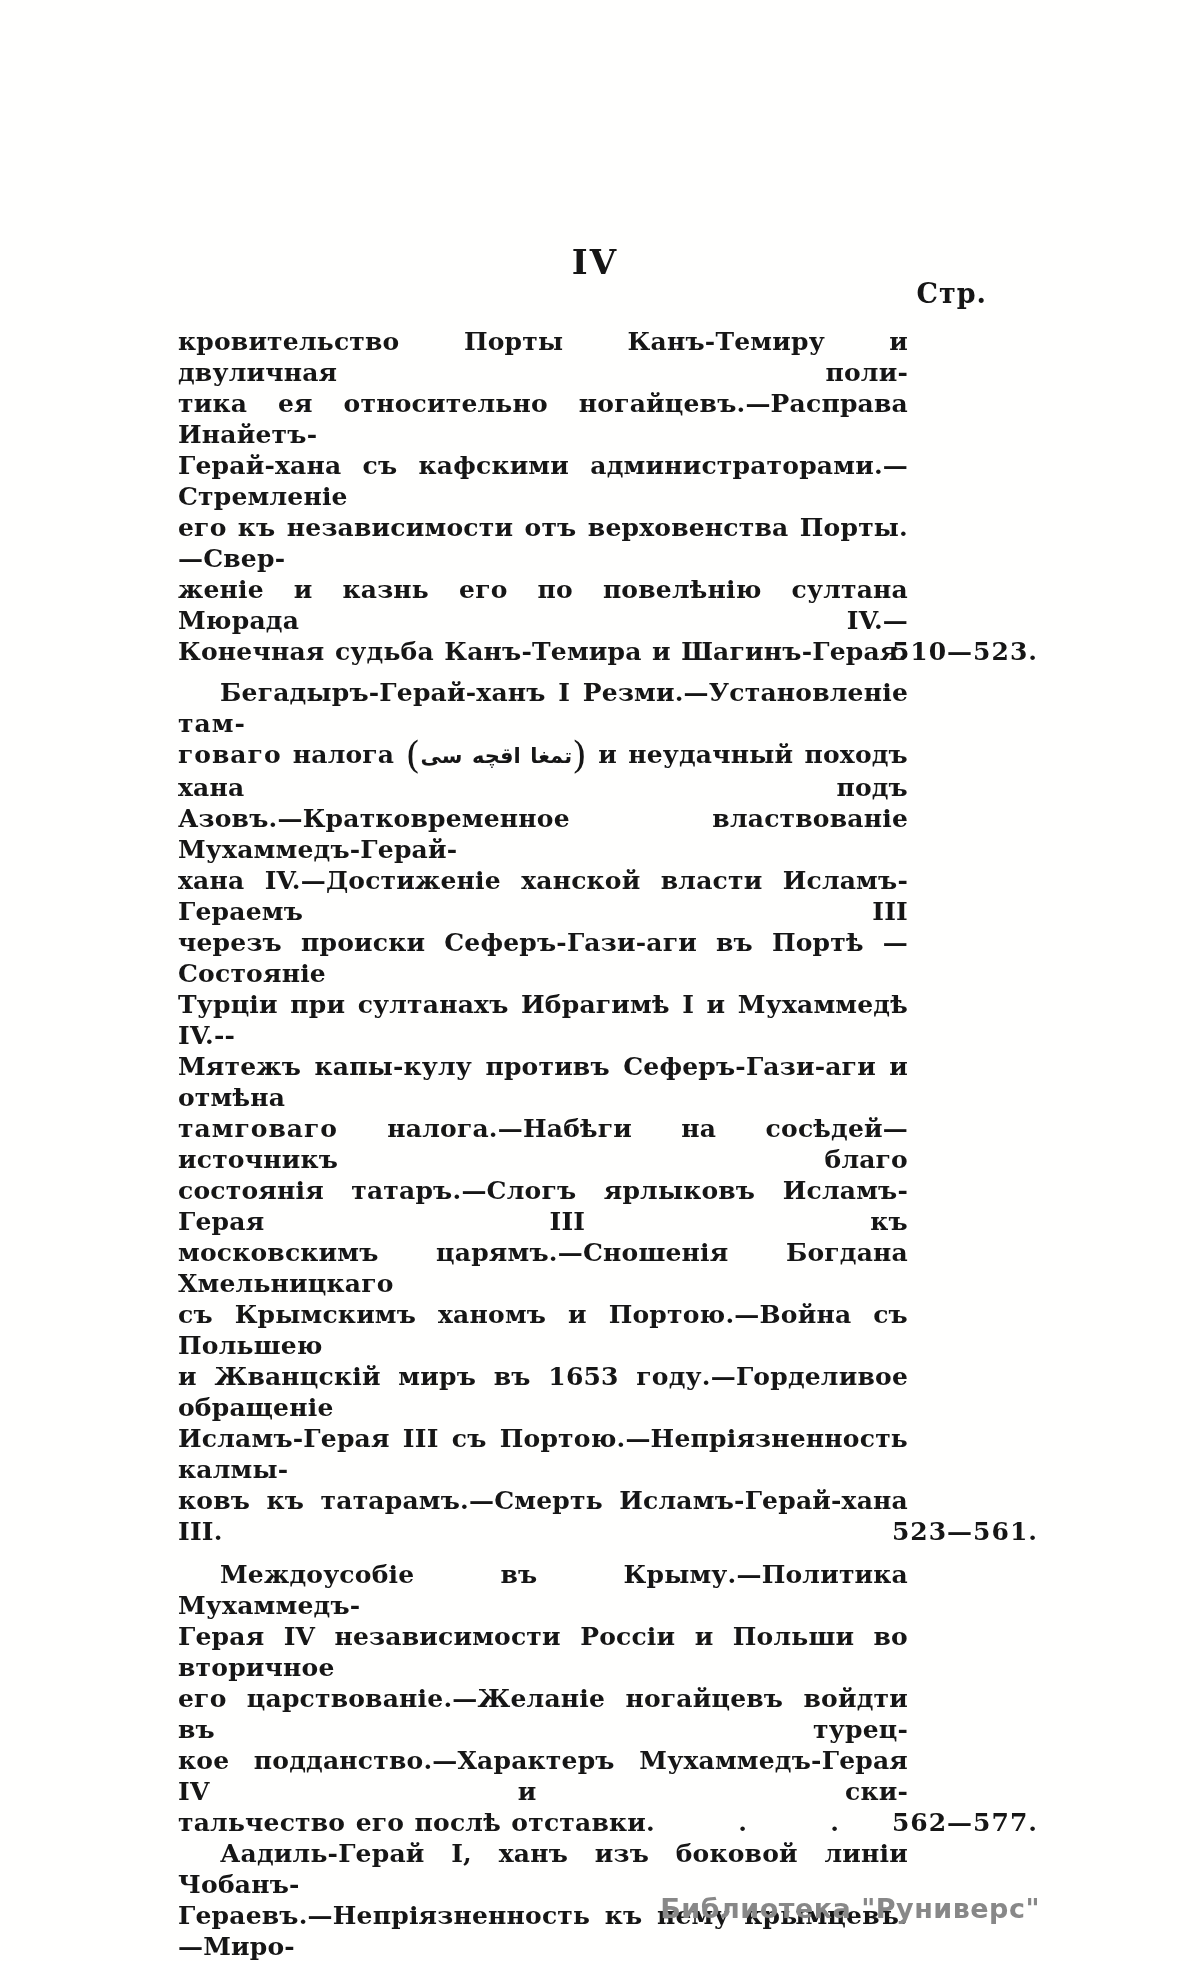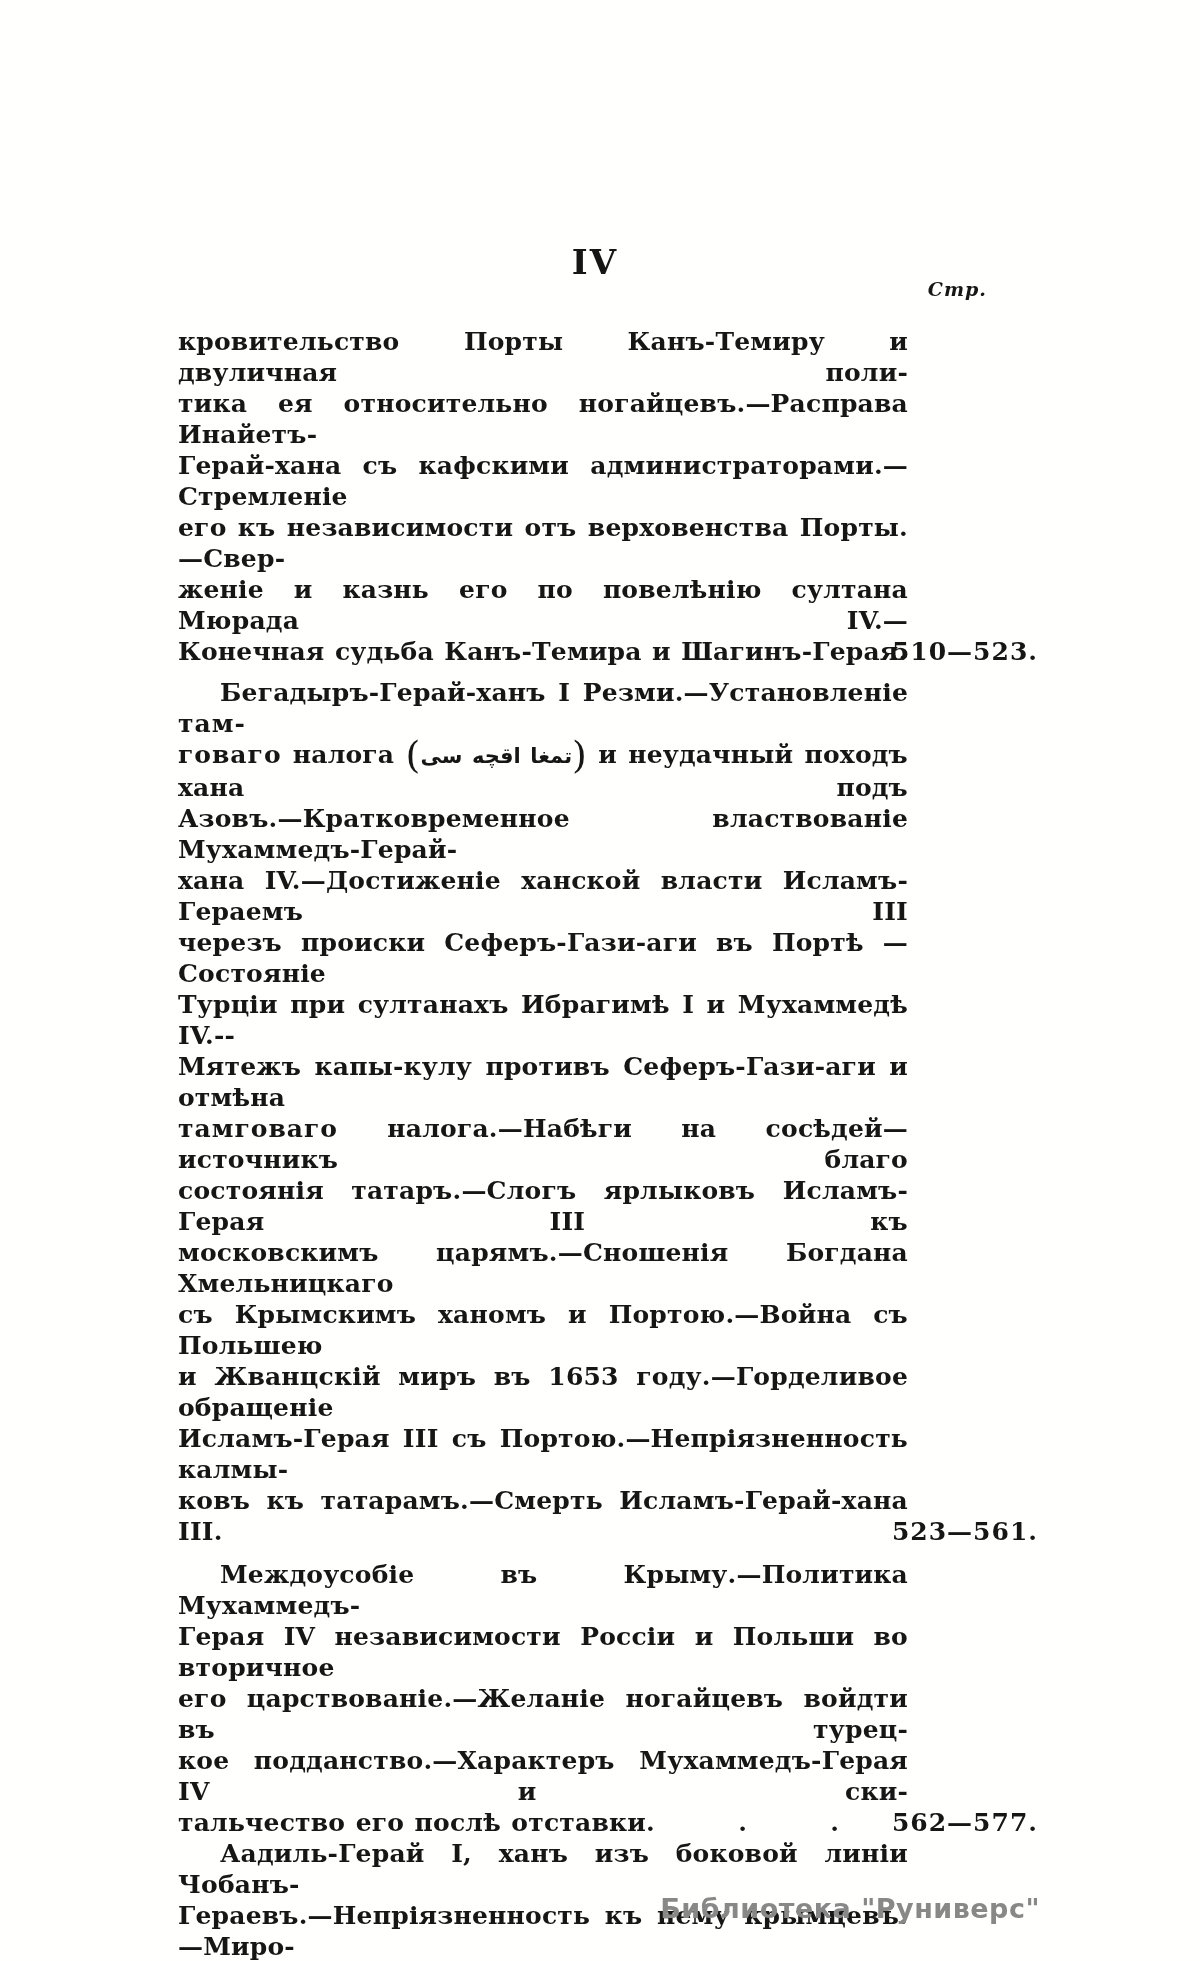--- a/index.html
+++ b/index.html
@@ -12,21 +12,21 @@
     overflow:hidden;
   }
   .page{position:absolute;inset:0;background:#fffffe;}
   .heading{
     position:absolute;top:242px;left:0;width:1190px;
     text-align:center;
     font-size:34px;font-weight:700;letter-spacing:2px;
   }
   .col-label{
     position:absolute;top:278px;right:213px;
-    font-size:19px;font-weight:700;font-style:italic;
+    font-size:27px;font-weight:700;
     letter-spacing:1px;
   }
   .toc{
     position:absolute;top:326px;left:155px;width:860px;margin-left:23px;
   }
   .entry{position:relative;width:860px;}
   .entry:nth-of-type(2){margin-top:10px;}
   .entry:nth-of-type(3){margin-top:12px;}
   .entry:nth-of-type(4){margin-top:0;}
   .entry:nth-of-type(5){margin-top:18px;}

